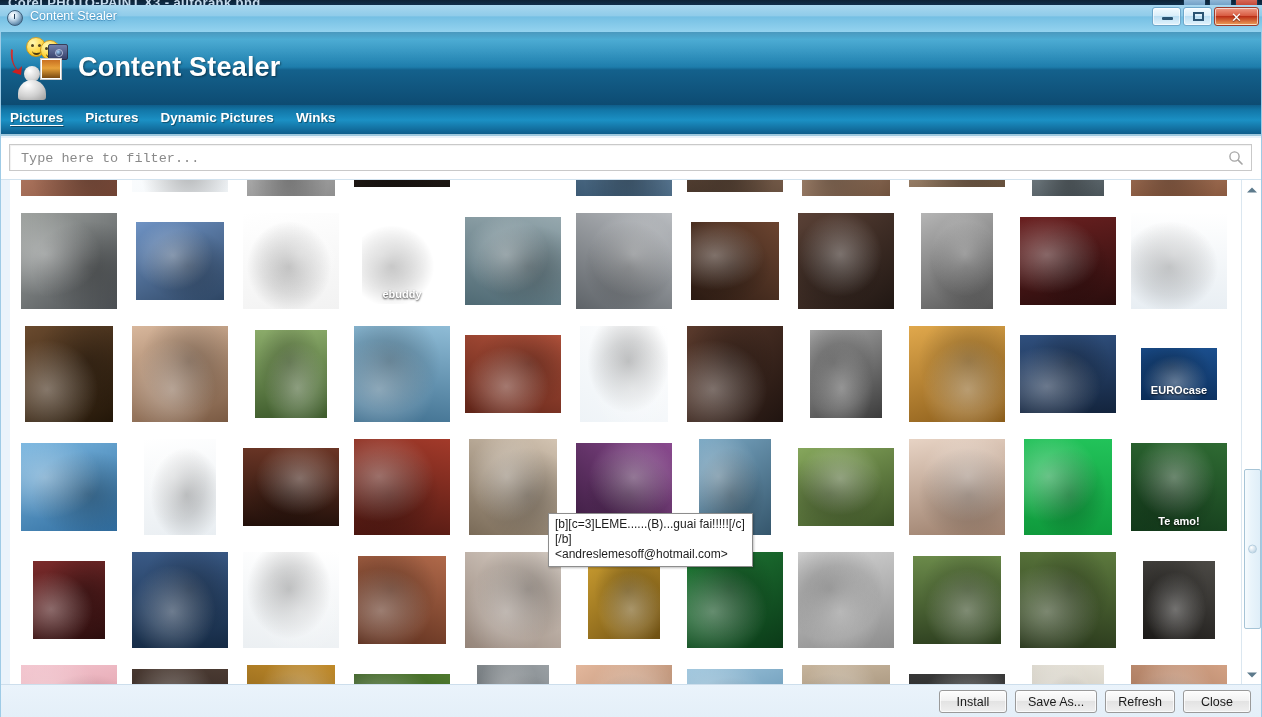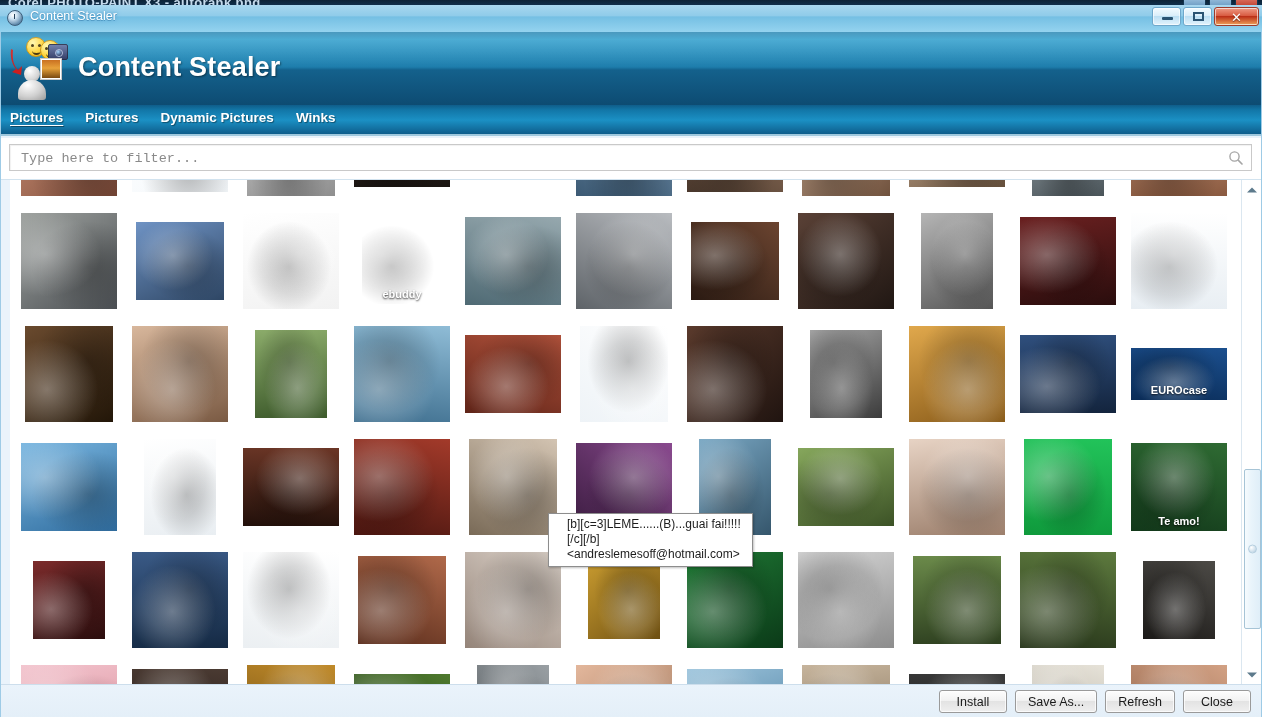--- a/index.html
+++ b/index.html
@@ -384,21 +384,21 @@
   }
 
   
   .tooltip {
     position: absolute;
     left: 538px; top: 333px;
     width: 205px;
     background: #ffffff;
     border: 1px solid #8d8d8d;
     box-shadow: 1px 1px 2px rgba(0,0,0,.25);
-    padding: 3px 5px 4px 18px;
+    padding: 3px 5px 4px 6px;
     font-size: 12px;
     line-height: 15px;
     color: #1d1d1d;
     z-index: 40;
     box-sizing: border-box;
   }
 
   
   .vscroll {
     position: absolute;
@@ -729,21 +729,21 @@
               <div class="thumb ph" style="width: 96px; height: 96px; background: linear-gradient(163deg, rgb(224, 168, 76) 0%, rgb(138, 92, 26) 100%);">
                 <div style="position: absolute; inset: 0px; background: radial-gradient(at 61% 66%, rgba(255, 255, 255, 0.35) 0%, rgba(255, 255, 255, 0) 55%), radial-gradient(at 62% 37%, rgba(0, 0, 0, 0.28) 0%, rgba(0, 0, 0, 0) 60%);"></div>
               </div>
             </div>
             <div class="cell">
               <div class="thumb ph" style="width: 96px; height: 78px; background: linear-gradient(176deg, rgb(47, 79, 125) 0%, rgb(19, 36, 61) 100%);">
                 <div style="position: absolute; inset: 0px; background: radial-gradient(at 28% 66%, rgba(255, 255, 255, 0.35) 0%, rgba(255, 255, 255, 0) 55%), radial-gradient(at 51% 37%, rgba(0, 0, 0, 0.28) 0%, rgba(0, 0, 0, 0) 60%);"></div>
               </div>
             </div>
             <div class="cell">
-              <div class="thumb ph" style="width: 96px; height: 52px; background: linear-gradient(189deg, rgb(27, 79, 142) 0%, rgb(10, 44, 87) 100%);">
+              <div class="thumb ph" style="width: 76px; height: 52px; background: linear-gradient(189deg, rgb(27, 79, 142) 0%, rgb(10, 44, 87) 100%);">
                 <div style="position: absolute; inset: 0px; background: radial-gradient(at 45% 66%, rgba(255, 255, 255, 0.35) 0%, rgba(255, 255, 255, 0) 55%), radial-gradient(at 40% 37%, rgba(0, 0, 0, 0.28) 0%, rgba(0, 0, 0, 0) 60%);"></div>
                 <span class="lbl">EUROcase</span>
               </div>
             </div>
             <div class="cell">
               <div class="thumb ph" style="width: 96px; height: 88px; background: linear-gradient(156deg, rgb(121, 182, 224) 0%, rgb(47, 108, 158) 100%);">
                 <div style="position: absolute; inset: 0px; background: radial-gradient(at 25% 39%, rgba(255, 255, 255, 0.35) 0%, rgba(255, 255, 255, 0) 55%), radial-gradient(at 70% 58%, rgba(0, 0, 0, 0.28) 0%, rgba(0, 0, 0, 0) 60%);"></div>
               </div>
             </div>
             <div class="cell">

